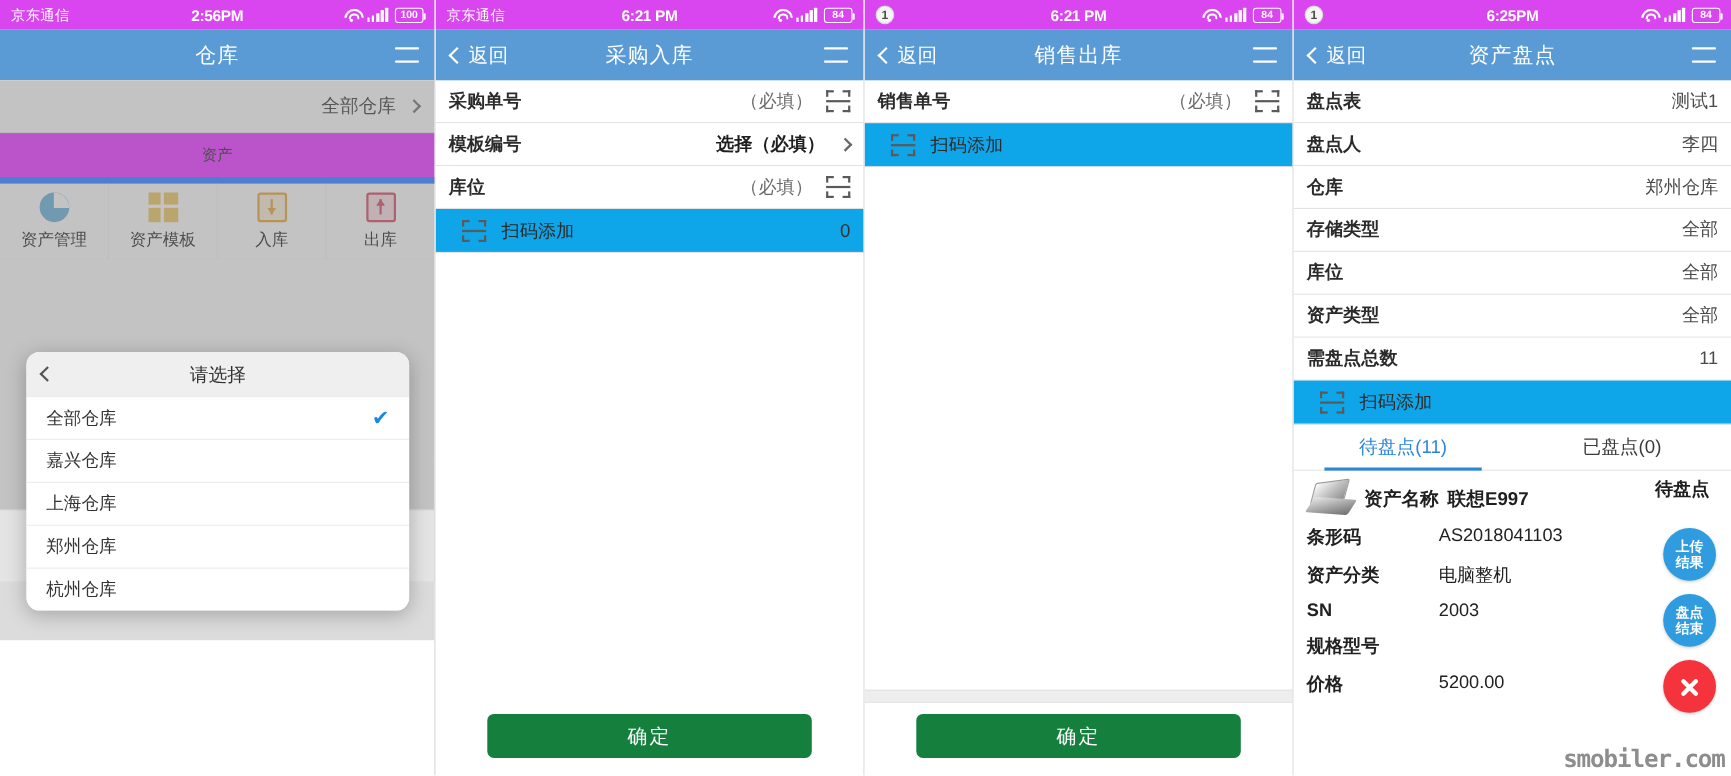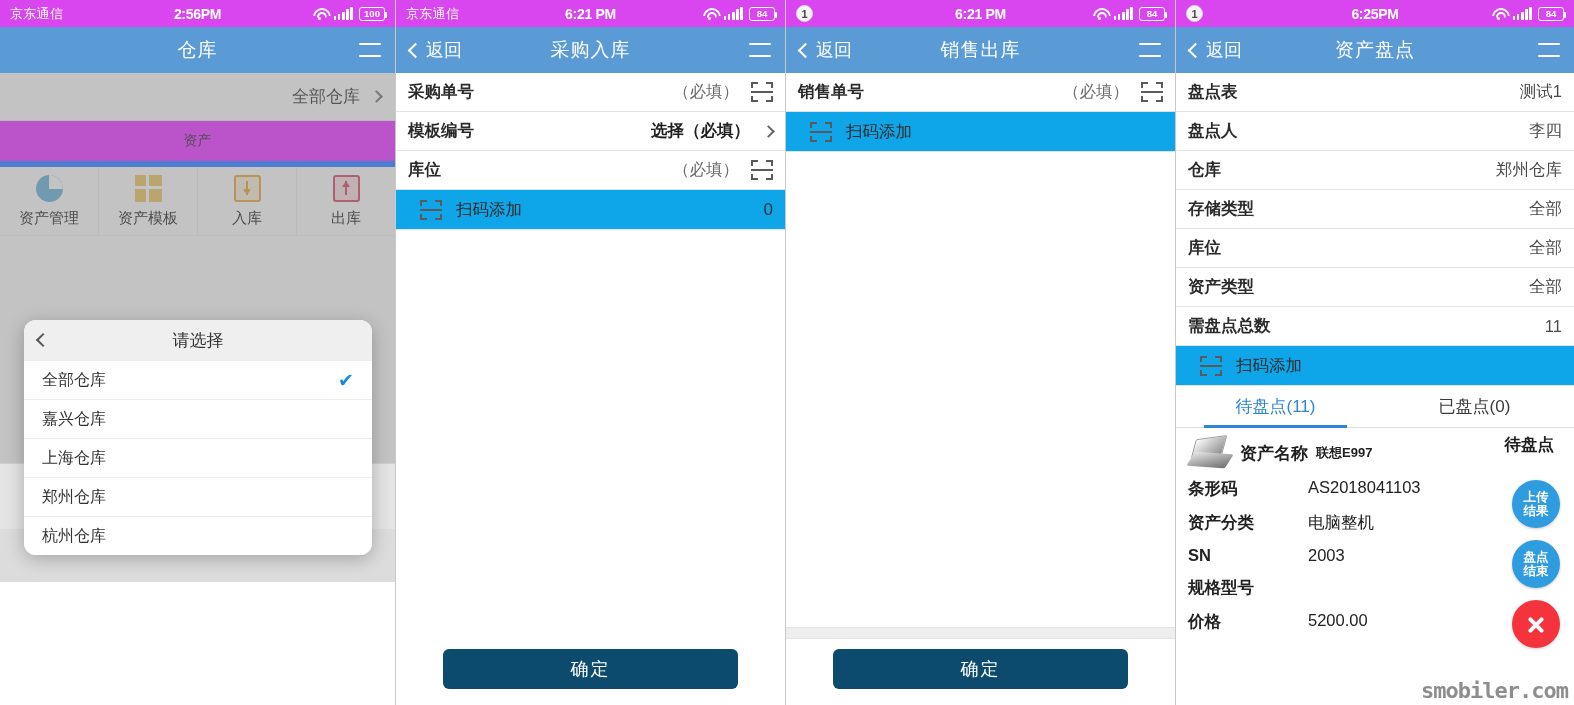--- a/index.html
+++ b/index.html
@@ -284,21 +284,21 @@
   }
   .scan-add-row .cnt { margin-left:auto; font-size:17px; color:#333; }
   .blank-fill { background:#fff; flex:1; }
 
   .footer-btn-wrap {
     padding: 10px 0 16px; background:#fff;
     display:flex; justify-content:center;
   }
   .confirm-btn {
     width: 76%; height: 40px; border:none; border-radius: 6px;
-    background: #0c4a6e; color:#fff; font-size: 18px;
+    background: #15803d; color:#fff; font-size: 18px;
     font-family: "Liberation Sans", sans-serif;
     letter-spacing: 2px; cursor:pointer;
   }
   .gray-sep { height: 12px; background:#eeeeee; border-top:1px solid #e3e3e3;border-bottom:1px solid #e3e3e3; }
 
   .p-col { display:flex; flex-direction:column; height: 632px; }
 
   
   .tabs2 {
     display:flex; height:42px; background:#fff; border-bottom:1px solid #e0e0e0;
@@ -323,21 +323,21 @@
     transform: skewX(-22deg) rotate(-8deg);
     border: 1px solid #9a9a9a; border-radius:2px;
   }
   .laptop .base {
     position:absolute; left:2px; top:17px; width:40px; height:14px;
     background: linear-gradient(160deg,#e8e8e8 0%,#9d9d9d 60%,#6d6d6d 100%);
     transform: skewX(-30deg) rotate(4deg);
     border-radius: 2px;
   }
   .asset-name-lab { font-size:17px; font-weight:bold; color:#1f1f1f; }
-  .asset-name-val { font-size:13px; font-weight:bold; color:#1f1f1f; }
+  .asset-name-val { font-size:17px; font-weight:bold; color:#1f1f1f; }
   .kv { display:flex; padding: 6px 12px; font-size: 16.5px; }
   .kv .k { width: 120px; font-weight:bold; color:#222; }
   .kv .v { color:#222; }
   .status-label {
     position:absolute; right: 20px; top: 6px;
     font-size: 16.5px; font-weight:bold; color:#1f1f1f;
   }
   .circle-btn {
     position:absolute; right: 14px;
     width: 48px; height: 48px; border-radius: 50%;

